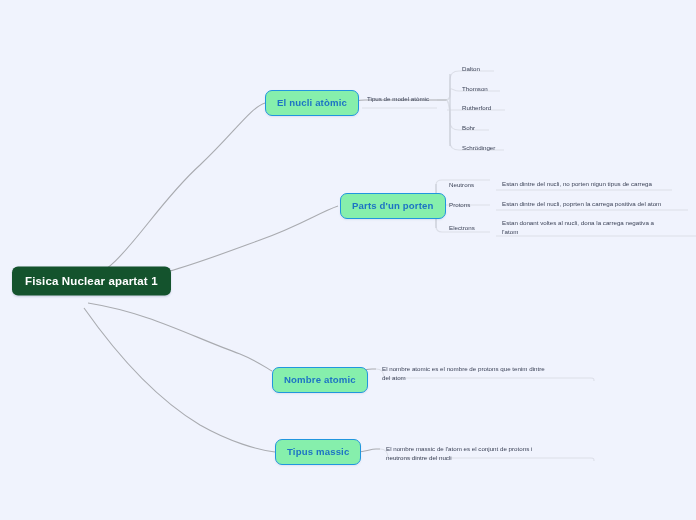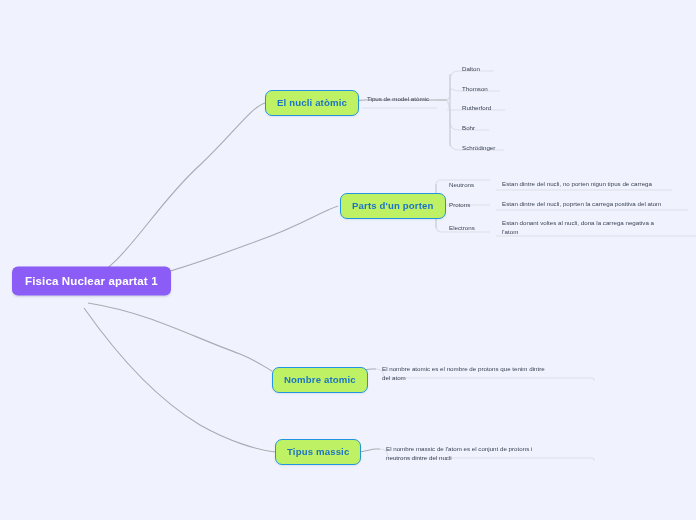--- a/index.html
+++ b/index.html
@@ -27,32 +27,32 @@
     height: 520px;
     pointer-events: none;
   }
   .node {
     position: absolute;
     box-sizing: border-box;
     white-space: nowrap;
   }
   
   .root-node {
-    background: #8b5cf6;
+    background: #14532d;
     color: #ffffff;
     border-radius: 6px;
     font-size: 11.5px;
     font-weight: bold;
     letter-spacing: 0.15px;
     padding: 8px 13px 9px 13px;
     box-shadow: 0 1px 2px rgba(60,80,120,0.18);
   }
   
   .l1-node {
-    background: #bef264;
+    background: #86efac;
     border: 1.6px solid #2196de;
     border-radius: 7px;
     color: #1d73c4;
     font-size: 9.6px;
     font-weight: bold;
     letter-spacing: 0.15px;
     padding: 6px 11px 7px 11px;
     box-shadow: 0 1px 2px rgba(60,80,120,0.10);
   }
   

